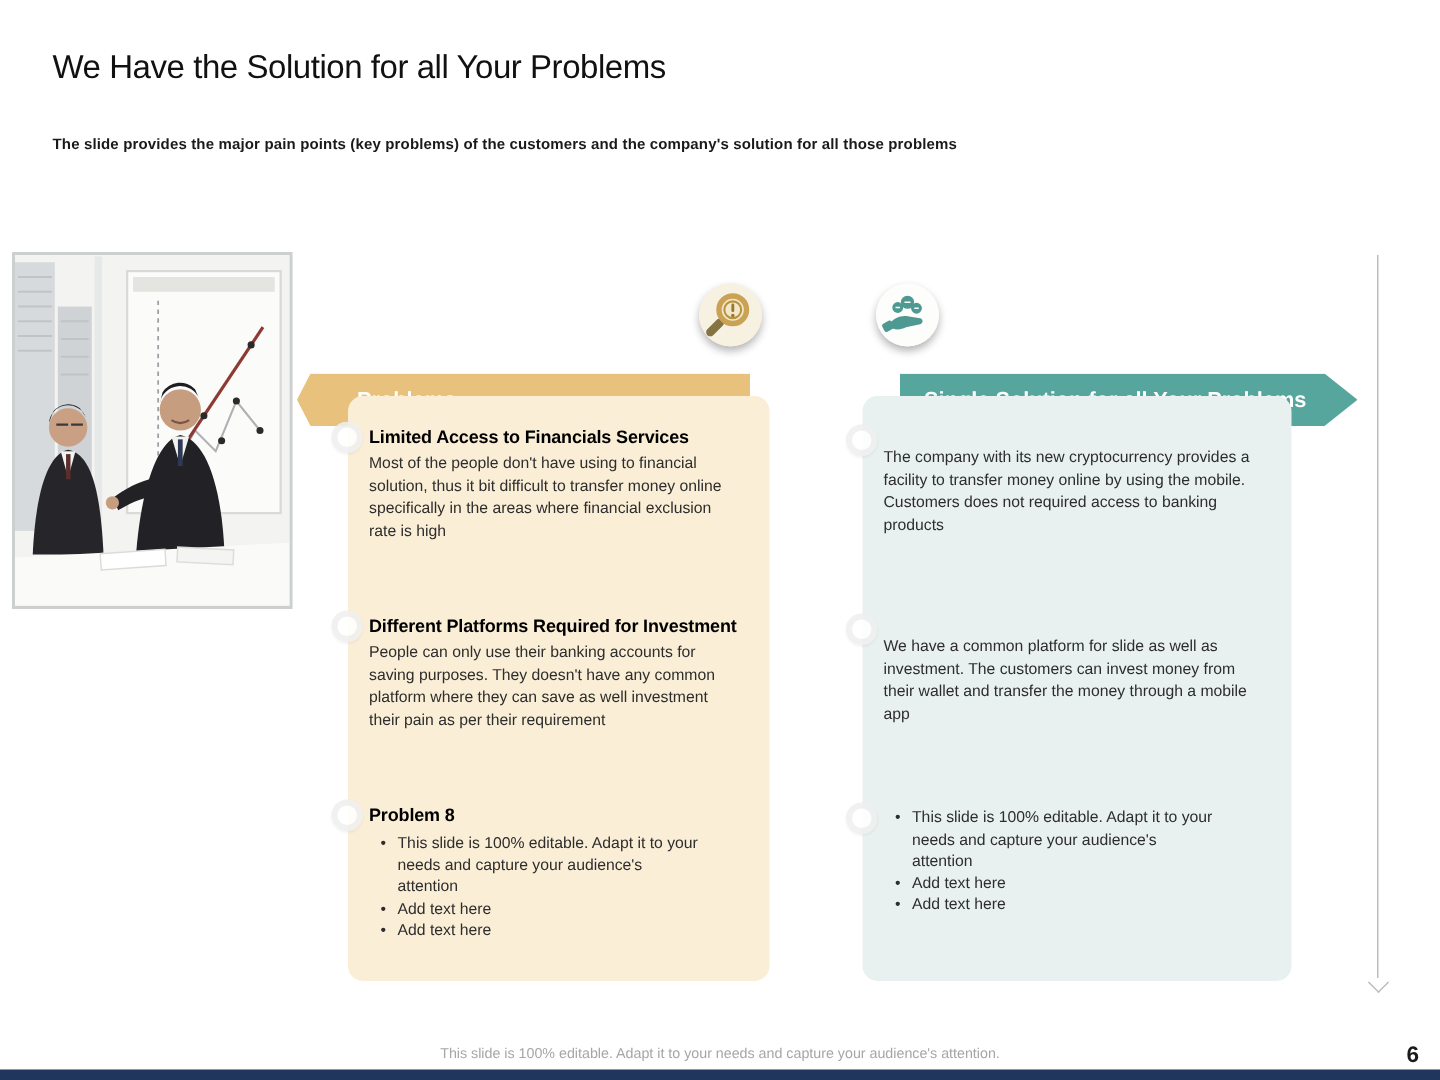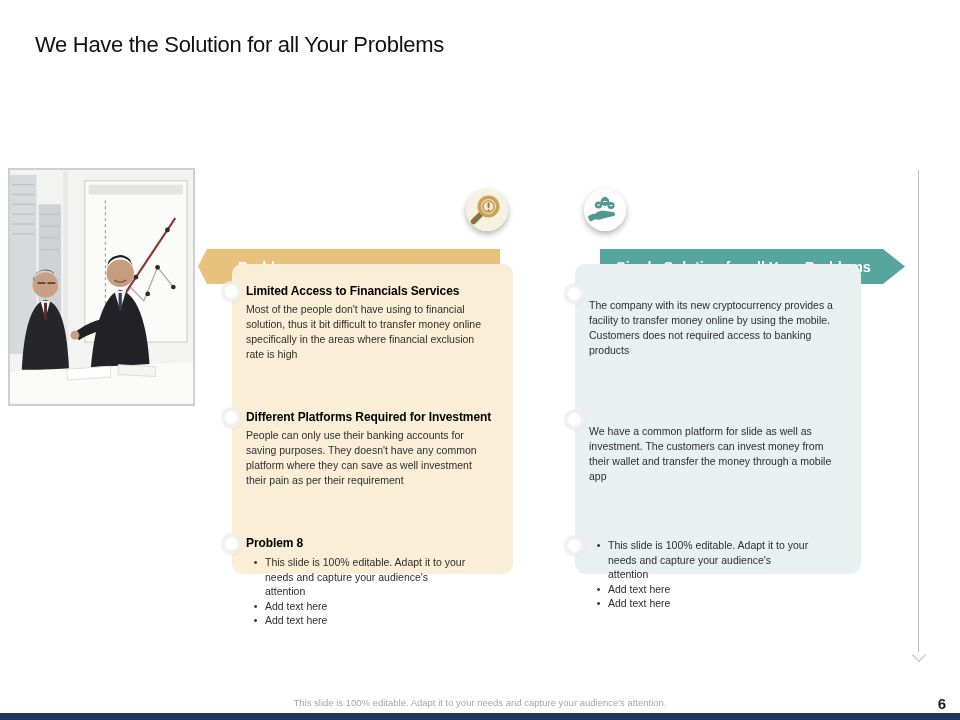--- a/index.html
+++ b/index.html
@@ -18,21 +18,21 @@
   .banner { position:absolute; top:201px; height:35px; display:flex; align-items:center; color:#fff; font-weight:700; font-size:14.5px;margin-top:48px; }
   .banner-problems { left:198px; width:302px; background:#e8c17c; clip-path:polygon(0 50%, 9px 0, 100% 0, 100% 100%, 9px 100%); padding-left:40px; }
   .banner-solution { left:600px; width:305px; background:#57a69e; clip-path:polygon(0 0, calc(100% - 22px) 0, 100% 50%, calc(100% - 22px) 100%, 0 100%); justify-content:center; padding-right:18px; }
 
   .icon-circle { position:absolute; top:189px; width:42px; height:42px; border-radius:50%; box-shadow:0 3px 6px rgba(0,0,0,0.30); z-index:5; }
   .icon-circle svg { display:block; width:100%; height:100%; }
   .circ-magnifier { left:466px; background:#f7f1e2; }
   .circ-hand { left:584px; background:#fdfdfc; }
 
   
-  .box { position:absolute; top:264px; height:310px; border-radius:10px; }
+  .box { position:absolute; top:264px; height:390px; border-radius:10px; }
   .box-problems { left:232px; width:281px; background:#fbeed6; }
   .box-solution { left:575px; width:286px; background:#e9f1f0; }
 
   .item { position:absolute; left:0; width:100%; padding-left:14px; padding-right:8px; }
   .marker { position:absolute; left:-11px; top:-3px; width:21px; height:21px; border-radius:50%;
             background:rgba(255,255,255,0.85); border:4px solid rgba(120,120,120,0.10); box-shadow:0 1px 2px rgba(0,0,0,0.06); }
   .item-title { font-size:12px; font-weight:700; color:#000; white-space:nowrap; letter-spacing:-0.1px; }
   .item-body { margin-top:4px; font-size:10.5px; color:#2d2d2d; line-height:15px; width:240px; }
   .box-solution .item-body { width:252px; margin-top:12px; }
 
@@ -51,20 +51,21 @@
   .footer-note { position:absolute; left:0; top:697px; width:960px; text-align:center; font-size:9.5px; color:#a6a6a6; }
   .page-number { position:absolute; right:14px; top:695px; font-size:15px; font-weight:700; color:#1a1a1a; }
   .bottom-bar { position:absolute; left:0; bottom:0; width:960px; height:7px; background:#21365c; }
 </style>
 </head>
 <body>
 
 <div id="slide">
 
   <div class="title">We Have the Solution for all Your Problems</div>
+  <div class="subtitle">The slide provides the major pain points (key problems) of the customers and the company's solution for all those problems</div>
 
   <div class="photo">
     <svg viewBox="0 0 186 236">
       <rect width="186" height="236" fill="#f3f3f1"></rect>
 
       <rect x="0" y="4" width="27" height="182" fill="#d7dadc"></rect>
       <rect x="29" y="34" width="23" height="152" fill="#cfd3d6"></rect>
       <g stroke="#c0c4c7" stroke-width="1.4">
         <line x1="2" y1="14" x2="25" y2="14"></line>
           <line x1="2" y1="24" x2="25" y2="24"></line>

